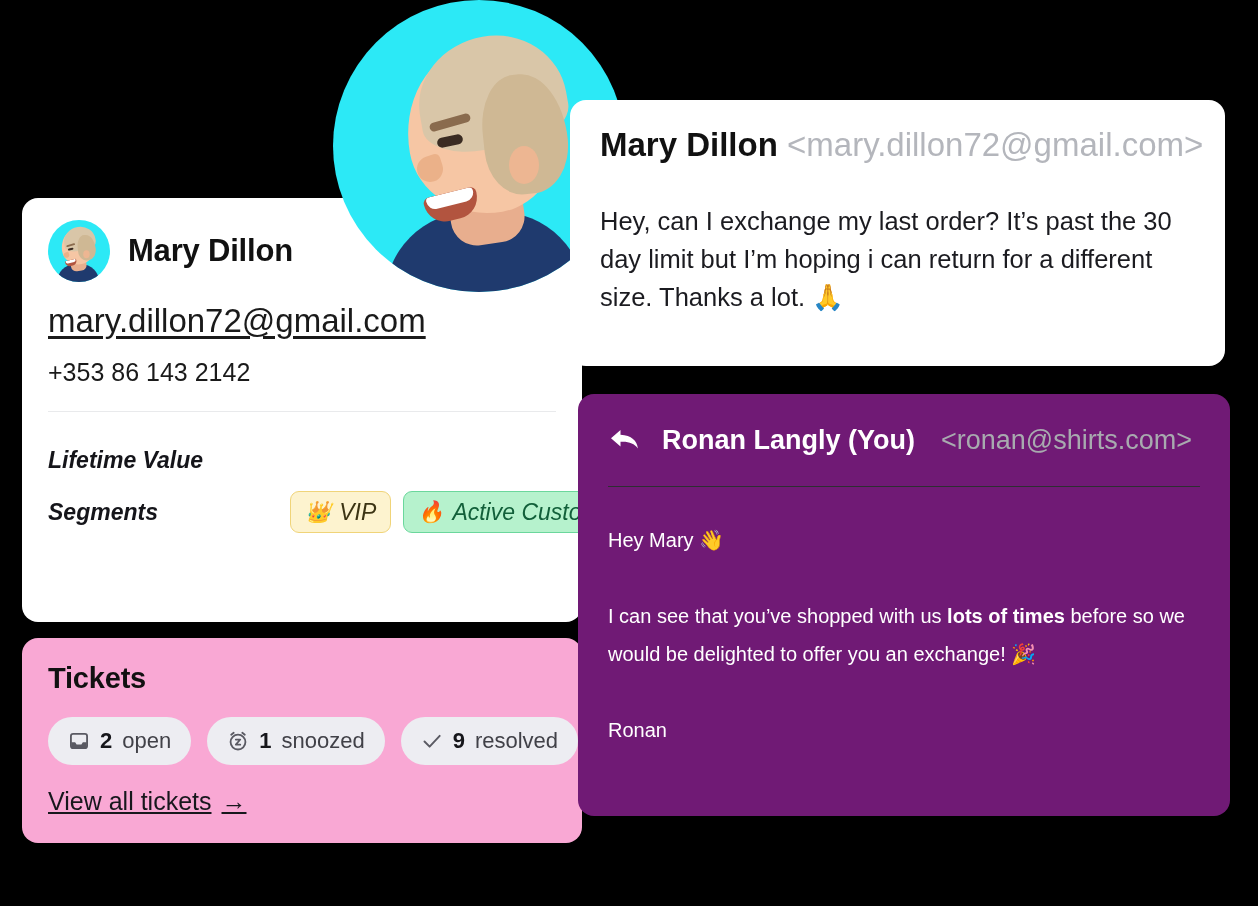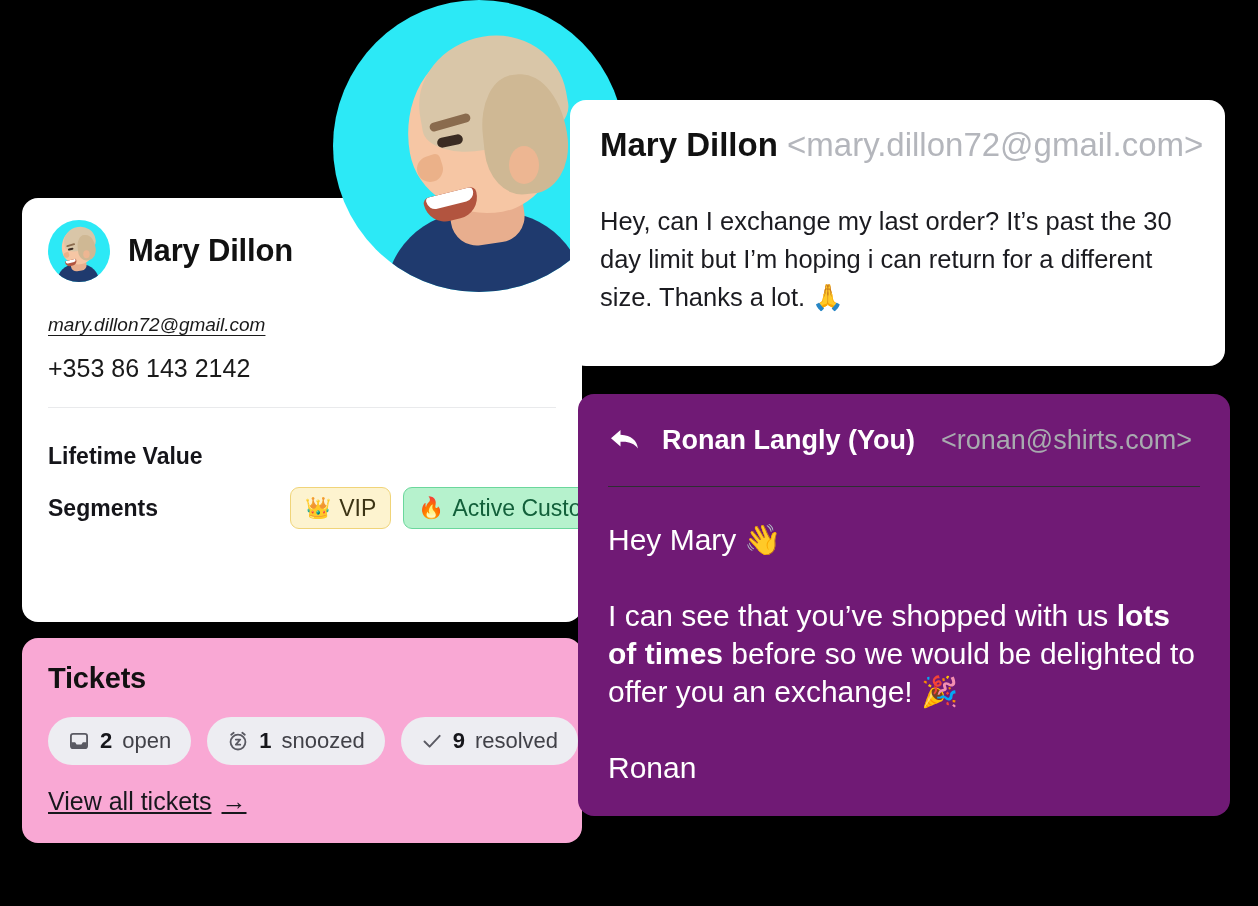--- a/index.html
+++ b/index.html
@@ -200,41 +200,41 @@
     height: 292px;
   }
   .cc-name {
     font-size: 31px;
     font-weight: bold;
     color: #111111;
     letter-spacing: -0.2px;
   }
   .cc-email {
     display: inline-block;
-    margin-top: 32px;
-    font-size: 19px;
+    margin-top: 20px;
+    font-size: 33px;
     color: #1A1A1A;
     text-decoration: underline;
     text-underline-offset: 4px;
-    font-style: italic;
   }
   .cc-phone {
     margin-top: 18px;
     font-size: 25px;
     color: #1A1A1A;
   }
 
   .cc-divider {
     margin-top: 24px;
     height: 1px;
     background: #E9EAEC;
   }
 
   .cc-details {
     padding: 22px 26px 0 26px;
+    font-style: italic;
   }
   .cc-row {
     display: flex;
     align-items: center;
     min-height: 52px;
   }
   .cc-label {
     width: 242px;
     flex: none;
     font-size: 23px;
@@ -402,21 +402,21 @@
     font-size: 27px;
     color: #A8AAAF;
     margin-left: 6px;
   }
   .dark-divider {
     height: 1px;
     background: #2E2E32;
   }
   .dark-body {
     margin-top: 34px;
-    font-size: 30px;
+    font-size: 20px;
     line-height: 38px;
     color: #FFFFFF;
   }
   .dark-body p { margin: 0; }
   .dark-body p + p { margin-top: 38px; }
   .dark-body b { font-weight: bold; }
 </style>
 </head>
 <body>
 

